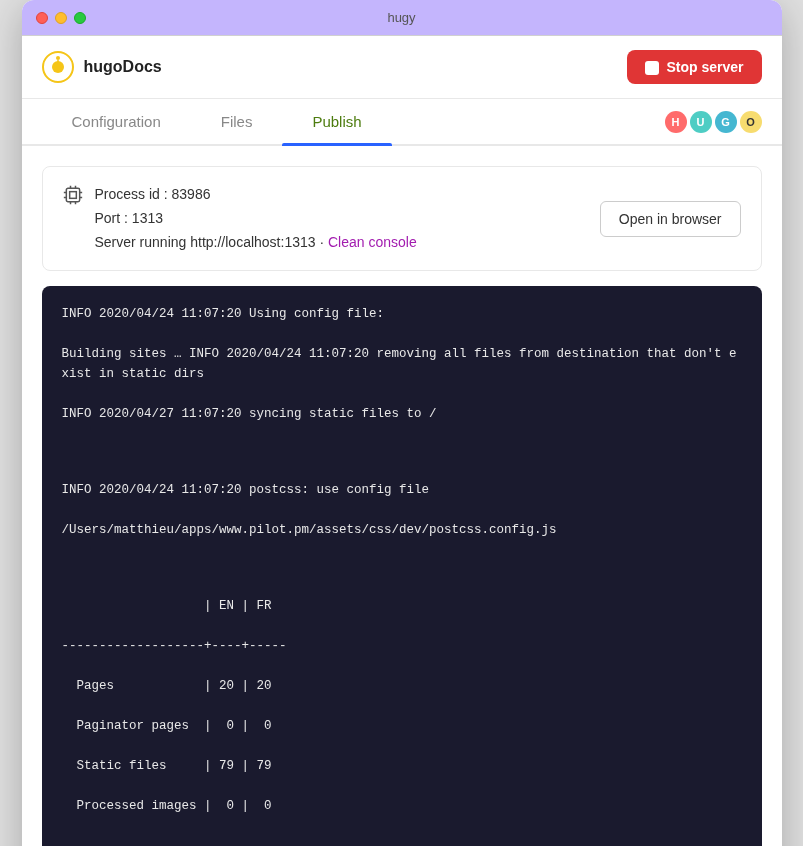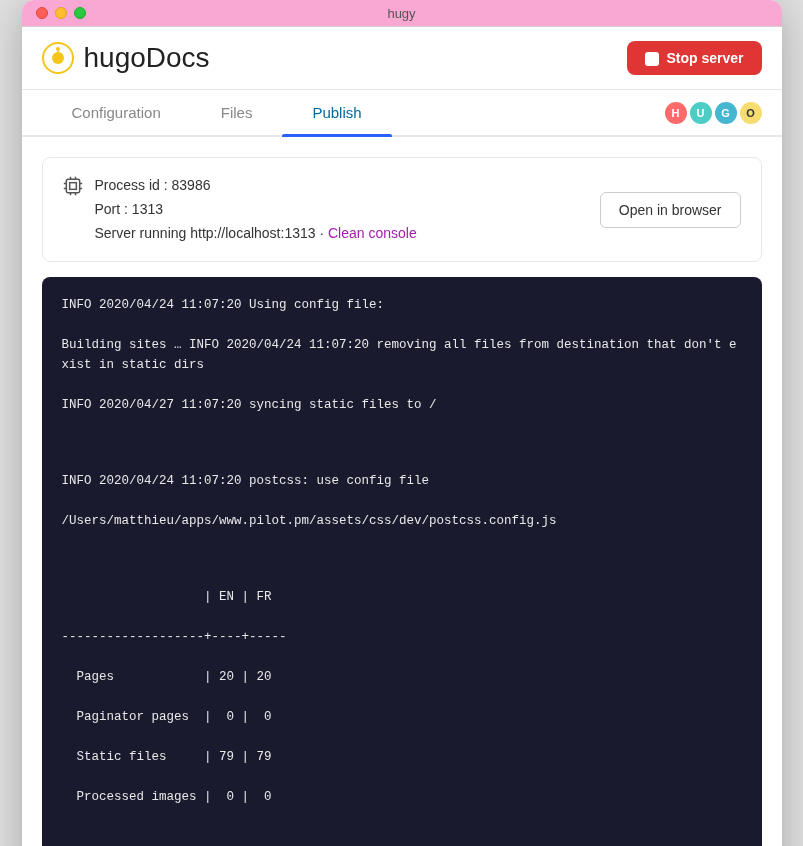--- a/index.html
+++ b/index.html
@@ -15,22 +15,22 @@
 
     .window {
       width: 760px;
       background: #ffffff;
       border-radius: 12px;
       box-shadow: 0 8px 40px rgba(0,0,0,0.25);
       overflow: hidden;
     }
 
     .titlebar {
-      background: #f9a8d4;
-      height: 27px;
+      background: #c4b5fd;
+      height: 36px;
       display: flex;
       align-items: center;
       padding: 0 14px;
       border-bottom: 1px solid #d0d0d0;
       position: relative;
     }
 
     .traffic-lights {
       display: flex;
       gap: 7px;
@@ -68,22 +68,22 @@
       align-items: center;
       gap: 10px;
     }
 
     .logo-icon {
       width: 32px;
       height: 32px;
     }
 
     .logo-text {
-      font-size: 28px;
-      font-weight: 400;
+      font-size: 16px;
+      font-weight: 700;
       color: #222;
     }
 
     .stop-server-btn {
       background: #e03535;
       color: white;
       border: none;
       border-radius: 8px;
       padding: 9px 18px;
       font-size: 14px;
@@ -113,21 +113,21 @@
     .nav-item {
       padding: 14px 30px;
       font-size: 15px;
       color: #888;
       cursor: pointer;
       position: relative;
       text-decoration: none;
     }
 
     .nav-item.active {
-      color: #0369a1;
+      color: #4d7c0f;
     }
 
     .nav-item.active::after {
       content: '';
       position: absolute;
       bottom: -2px;
       left: 0;
       right: 0;
       height: 3px;
       background: #2962ff;

